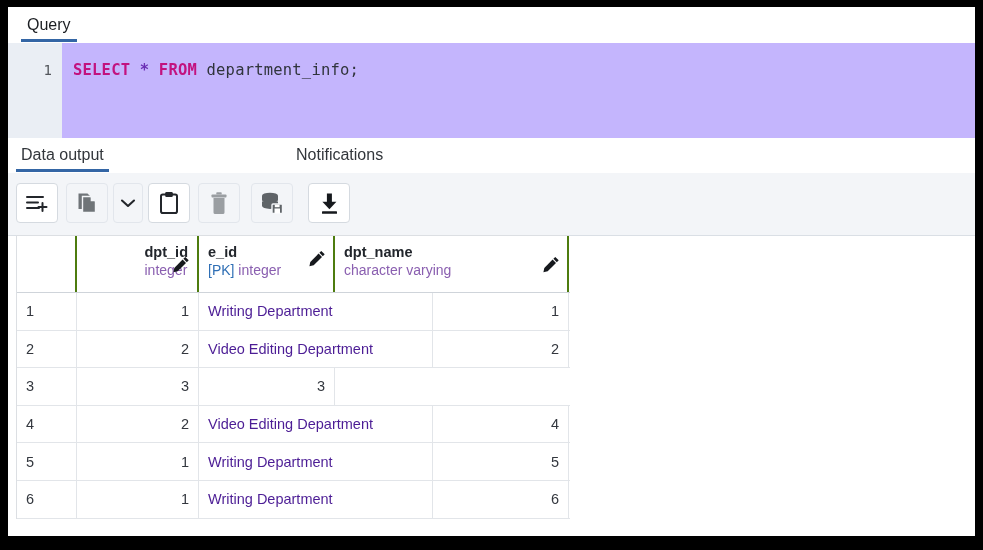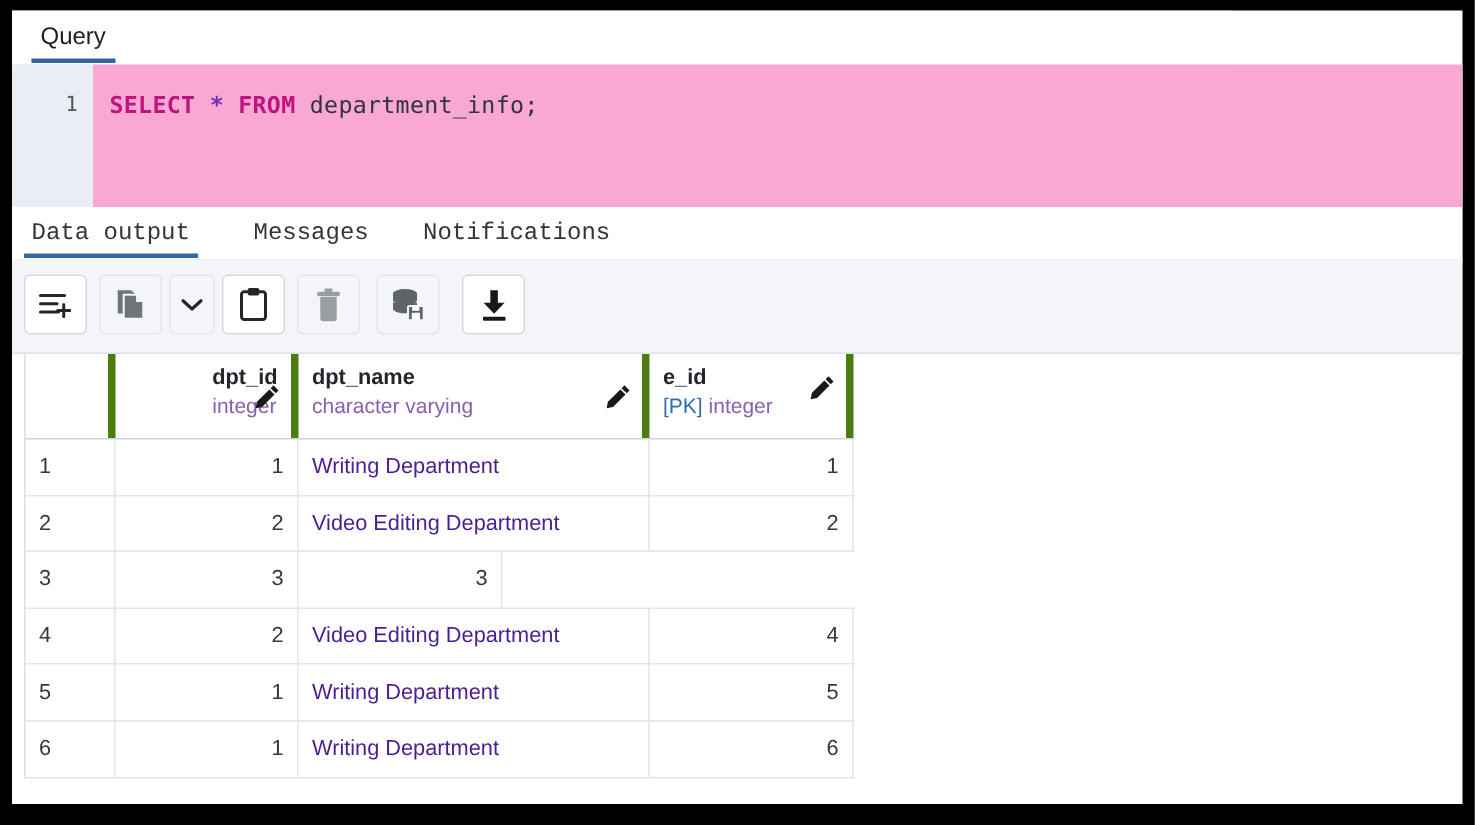--- a/index.html
+++ b/index.html
@@ -84,21 +84,21 @@
     font-size: 14px;
     color: #53565b;
     text-align: right;
   }
   #editor-code {
     position: absolute;
     left: 54px;
     top: 0;
     right: 0;
     height: 95px;
-    background: #f9a8d4;
+    background: #c4b5fd;
   }
   #code-line-1 {
     position: absolute;
     left: 11px;
     top: 18px;
     font-family: "DejaVu Sans Mono", monospace;
     font-size: 15.5px;
     letter-spacing: 0.2px;
     white-space: pre;
   }
@@ -121,33 +121,32 @@
     position: absolute;
     top: 0;
     height: 34px;
     line-height: 34px;
     font-size: 16px;
     color: #32363b;
     padding: 0 5px;
     box-sizing: border-box;
     cursor: pointer;
     white-space: nowrap;
-    font-family: Liberation Mono, monospace;
   }
   .otab .underline {
     position: absolute;
     left: 0;
     bottom: 0;
     width: 100%;
     height: 3px;
     background: #3466a5;
   }
   #otab-data { left: 8px; }
   #otab-messages { left: 156px; }
-  #otab-notifications { left: 269px; text-align: center; }
+  #otab-notifications { left: 283px; text-align: center; }
 
   
   #results-toolbar {
     position: absolute;
     left: 0;
     top: 166px;
     width: 967px;
     height: 62px;
     background: #f3f5f8;
     border-bottom: 1px solid #dadfe5;
@@ -205,21 +204,21 @@
   }
   .cell {
     box-sizing: border-box;
     border-right: 1px solid #e2e5e9;
     display: flex;
     align-items: center;
     padding: 0 9px;
     overflow: hidden;
   }
   .grid-row.header .cell {
-    border-right: 5px solid #4d7c0f;
+    border-right: 2px solid #4d7c0f;
     align-items: flex-start;
     padding-top: 7px;
     position: relative;
   }
   .c-rownum { width: 60px; }
   .c-dptid  { width: 122px; justify-content: flex-end; }
   .c-dptname{ width: 234px; }
   .c-eid    { width: 136px; justify-content: flex-end; }
 
   .c-rownum.body { color: #33373e; }
@@ -269,23 +268,20 @@
     </div>
     <div id="editor-code">
       <div id="code-line-1"><span class="tok-kw">SELECT</span> <span class="tok-star">*</span> <span class="tok-kw">FROM</span> <span class="tok-id">department_info</span><span class="tok-punc">;</span></div>
     </div>
   </div>
 
   <div id="output-tabbar">
     <div class="otab" id="otab-data">
       <span>Data output</span>
       <span class="underline"></span>
-    </div>
-    <div class="otab" id="otab-messages">
-      <span>Messages</span>
     </div>
     <div class="otab" id="otab-notifications">
       <span>Notifications</span>
     </div>
   </div>
 
   <div id="results-toolbar">
 
     <div class="tbtn" id="btn-add-row">
       <svg width="24" height="22" viewBox="0 0 24 22">
@@ -350,51 +346,51 @@
 
   <div id="results-grid">
 
     <div class="grid-row header">
       <div class="cell c-rownum"></div>
 
       <div class="cell c-dptid">
         <span class="colhead">
           <span class="col-name">dpt_id</span>
           <span class="col-type">integer</span>
-        </span>
-        <svg class="pencil" viewBox="0 0 17 17">
-          <path d="M12.3 0.9 l3.4 3.4 -1.9 1.9 -3.4-3.4 z" fill="#16191d"></path>
-          <path d="M9.6 3.6 l3.4 3.4 -8.3 8.3 -4.3 0.9 0.9-4.3 z" fill="#16191d"></path>
-        </svg>
-      </div>
-
-      <div class="cell c-dptname">
-        <span class="colhead">
-          <span class="col-name">dpt_name</span>
-          <span class="col-type">character varying</span>
         </span>
         <svg class="pencil" viewBox="0 0 17 17">
           <path d="M12.3 0.9 l3.4 3.4 -1.9 1.9 -3.4-3.4 z" fill="#16191d"></path>
           <path d="M9.6 3.6 l3.4 3.4 -8.3 8.3 -4.3 0.9 0.9-4.3 z" fill="#16191d"></path>
         </svg>
       </div>
 
       <div class="cell c-eid">
         <span class="colhead" style="margin-right:auto">
           <span class="col-name">e_id</span>
           <span class="col-type">
             <span class="col-pk">[PK]</span>
             <span>integer</span>
           </span>
         </span>
         <svg class="pencil" style="top:14px" viewBox="0 0 17 17">
           <path d="M12.3 0.9 l3.4 3.4 -1.9 1.9 -3.4-3.4 z" fill="#16191d"></path>
           <path d="M9.6 3.6 l3.4 3.4 -8.3 8.3 -4.3 0.9 0.9-4.3 z" fill="#16191d"></path>
         </svg>
       </div>
+
+      <div class="cell c-dptname">
+        <span class="colhead">
+          <span class="col-name">dpt_name</span>
+          <span class="col-type">character varying</span>
+        </span>
+        <svg class="pencil" viewBox="0 0 17 17">
+          <path d="M12.3 0.9 l3.4 3.4 -1.9 1.9 -3.4-3.4 z" fill="#16191d"></path>
+          <path d="M9.6 3.6 l3.4 3.4 -8.3 8.3 -4.3 0.9 0.9-4.3 z" fill="#16191d"></path>
+        </svg>
+      </div>
     </div>
 
     <div class="grid-row">
       <div class="cell c-rownum body">1</div>
       <div class="cell c-dptid body">1</div>
       <div class="cell c-dptname body">Writing Department</div>
       <div class="cell c-eid body">1</div>
     </div>
 
     <div class="grid-row">

